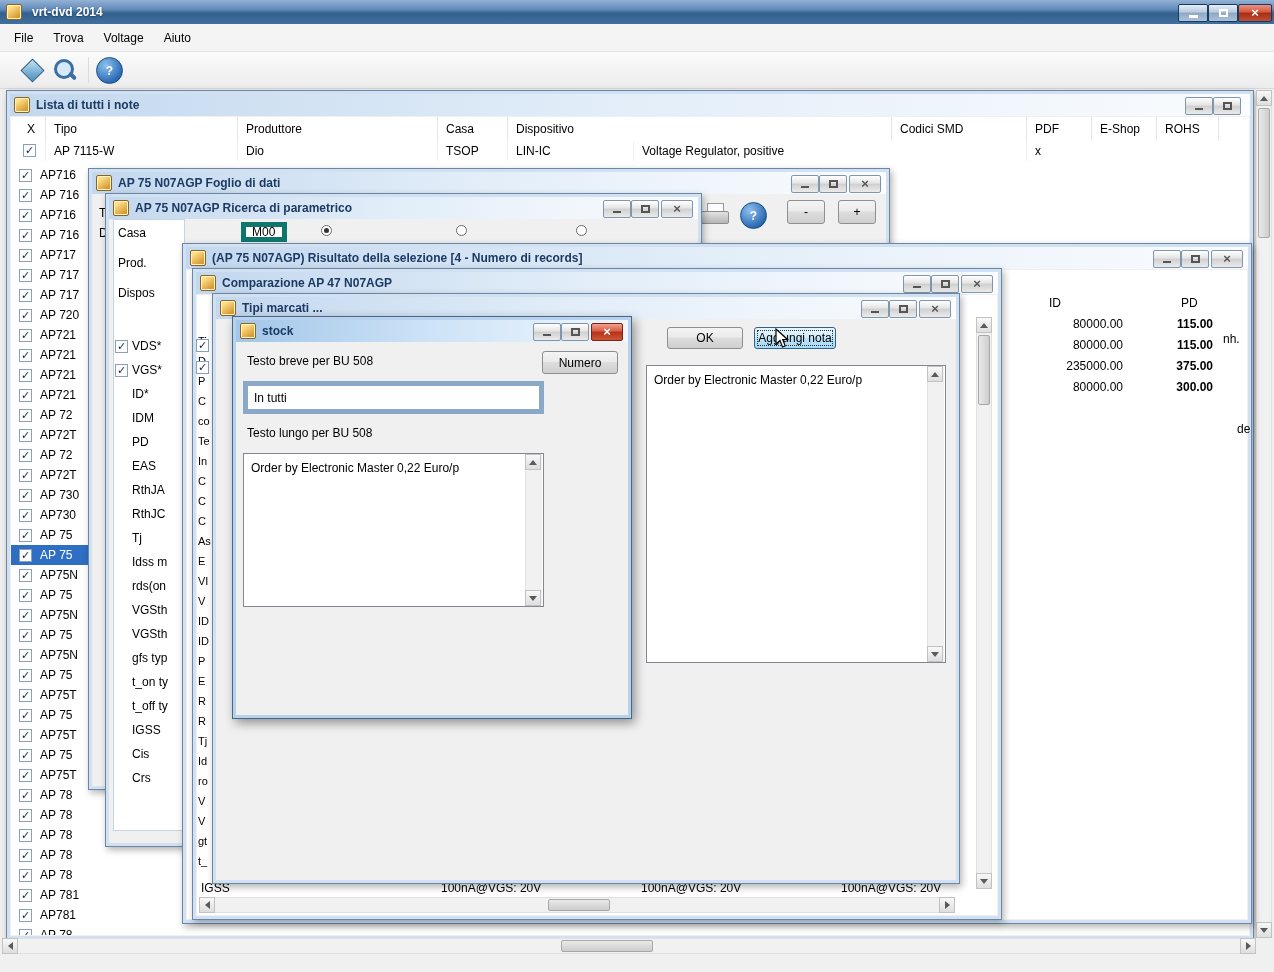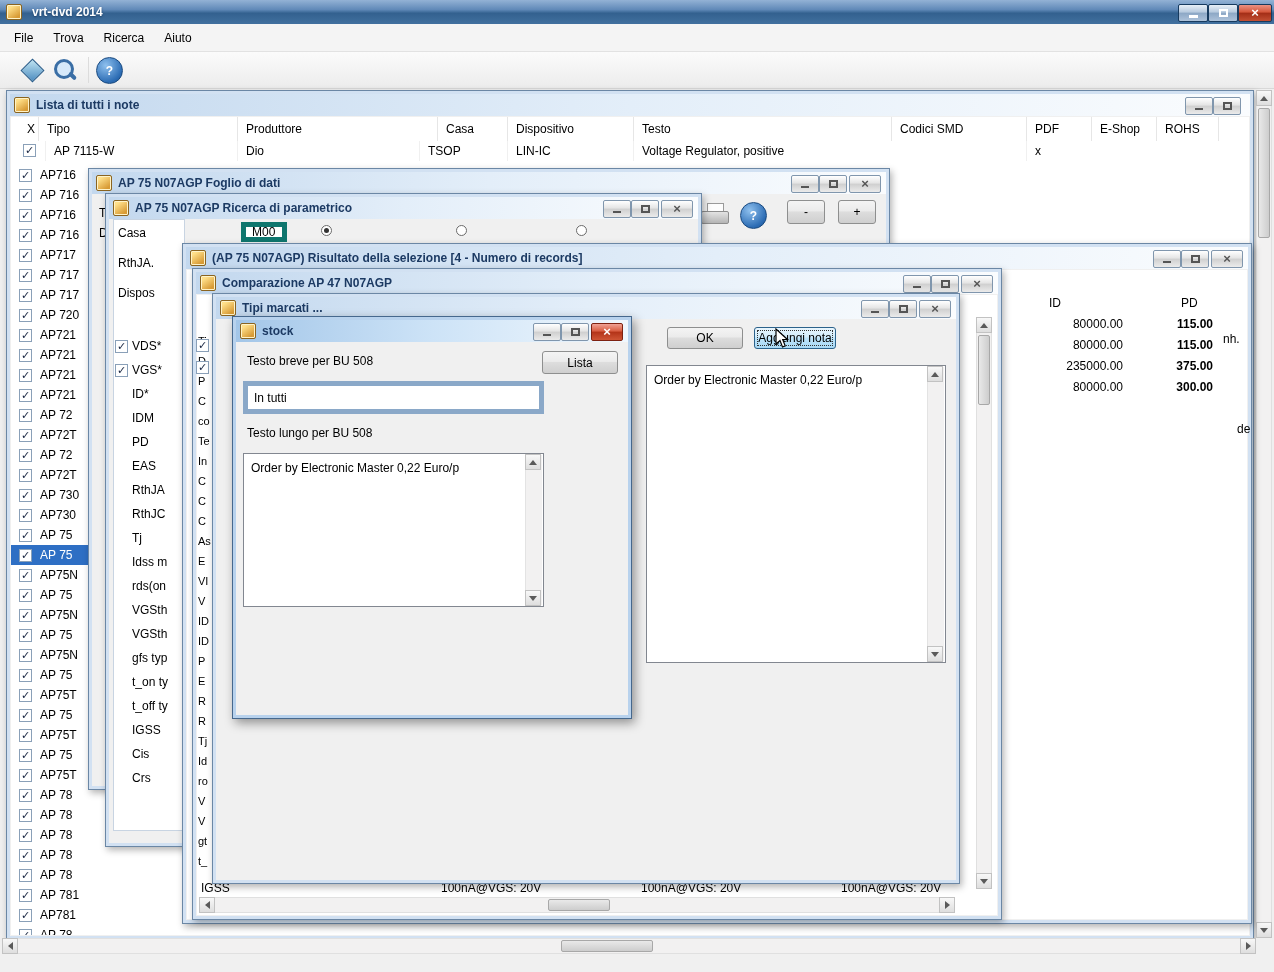--- a/index.html
+++ b/index.html
@@ -125,21 +125,21 @@
       </div>
     <div class="cap-btn close" style="left:1238px;width:32px">
         <span class="g-x"></span>
       </div>
   </div>
 
   <div class="menubar">
 
   <span class="menu-item">File</span>
       <span class="menu-item">Trova</span>
-      <span class="menu-item">Ricerca</span>
+      <span class="menu-item">Voltage</span>
       <span class="menu-item">Aiuto</span>
     </div>
 
   <div class="toolbar">
     <div class="tool-ico" style="left:19px">
         <span class="diamond"></span>
       </div>
     <div class="tool-ico" style="left:52px">
         <span class="lens"></span>
         <span class="lens-handle"></span>
@@ -156,36 +156,35 @@
     <div class="cwbtn" style="right:40px">
         <span class="g-min"></span>
       </div>
     <div class="cwbtn" style="right:12px">
         <span class="g-max"></span>
       </div>
     <div class="wbody white"></div>
 
     <div class="lrow-hdr">
       <span class="hc first" style="left:8px;width:26px">X</span>
-      <span class="hc" style="left:27px;width:192px">Tipo</span>
+      <span class="hc" style="left:34px;width:192px">Tipo</span>
       <span class="hc" style="left:226px;width:200px">Produttore</span>
       <span class="hc" style="left:426px;width:70px">Casa</span>
       <span class="hc" style="left:496px;width:126px">Dispositivo</span>
-      <span class="hc" style="left:622px;width:258px">Testo</span>
       <span class="hc" style="left:880px;width:135px">Codici SMD</span>
       <span class="hc" style="left:1015px;width:65px">PDF</span>
       <span class="hc" style="left:1080px;width:65px">E-Shop</span>
       <span class="hc" style="left:1145px;width:63px;border-right:1px solid #e6e6e6">ROHS</span>
     </div>
 
     <div class="lrow1">
       <span class="cb checked" style="position:absolute;left:12px;top:3px"></span>
       <span class="hc first" style="left:34px;width:192px">AP 7115-W</span>
       <span class="hc" style="left:226px;width:200px">Dio</span>
-      <span class="hc" style="left:408px;width:70px">TSOP</span>
+      <span class="hc" style="left:426px;width:70px">TSOP</span>
       <span class="hc" style="left:496px;width:126px">LIN-IC</span>
       <span class="hc" style="left:622px;width:258px">Voltage Regulator, positive</span>
       <span class="hc" style="left:1015px;width:65px">x</span>
     </div>
 
     <div class="tipi-list">
 
         <div class="tipo-row">
           <span class="cb checked"></span>
           <span class="lbl">AP716</span>
@@ -446,21 +445,21 @@
       </div>
     <div class="cwbtn" style="right:8px;width:30px">
         <span class="g-x"></span>
       </div>
     <div class="wbody"></div>
 
     <div class="abs" style="left:7px;top:25px;width:70px;height:610px;background:#fff;border:1px solid #c8d4e2"></div>
     <div class="rowlist abs" style="left:12px;top:24px;width:62px">
 
     <div class="r" style="height:30px">Casa</div>
-        <div class="r" style="height:30px">RthJA.</div>
+        <div class="r" style="height:30px">Prod.</div>
         <div class="r" style="height:30px">Dispos</div>
       </div>
     <div class="field" style="left:135px;top:28px;width:46px;height:20px">M00</div>
     <span class="radio sel" style="left:215px;top:31px"></span>
     <span class="radio" style="left:350px;top:31px"></span>
     <span class="radio" style="left:470px;top:31px"></span>
 
     <span class="cb checked" style="position:absolute;left:9px;top:146px"></span>
     <span class="cb checked" style="position:absolute;left:9px;top:170px"></span>
     <div class="rowlist abs" style="left:26px;top:140px;width:52px">
@@ -650,21 +649,21 @@
       </div>
     <div class="cwbtn" style="right:42px">
         <span class="g-max"></span>
       </div>
     <div class="cwbtn red" style="right:8px;width:30px">
         <span class="g-x"></span>
       </div>
     <div class="wbody"></div>
 
     <span class="frag" style="left:14px;top:37px">Testo breve per BU 508</span>
-    <div class="btn" style="left:309px;top:34px;width:76px;height:23px">Lista</div>
+    <div class="btn" style="left:309px;top:34px;width:76px;height:23px">Numero</div>
     <div class="field" style="left:10px;top:64px;width:301px;height:33px;border-color:#8aa8c8">In tutti</div>
     <span class="frag" style="left:14px;top:109px">Testo lungo per BU 508</span>
     <div class="ta" style="left:10px;top:136px;width:301px;height:154px">
       <span class="txt">Order by Electronic Master 0,22 Euro/p</span>
       <div class="ta-sb">
         <div class="sb-btn" style="left:-1px;top:-1px;width:16px;height:16px">
             <span class="t-up"></span>
           </div>
         <div class="sb-btn" style="left:-1px;bottom:-1px;width:16px;height:16px">
             <span class="t-down"></span>

